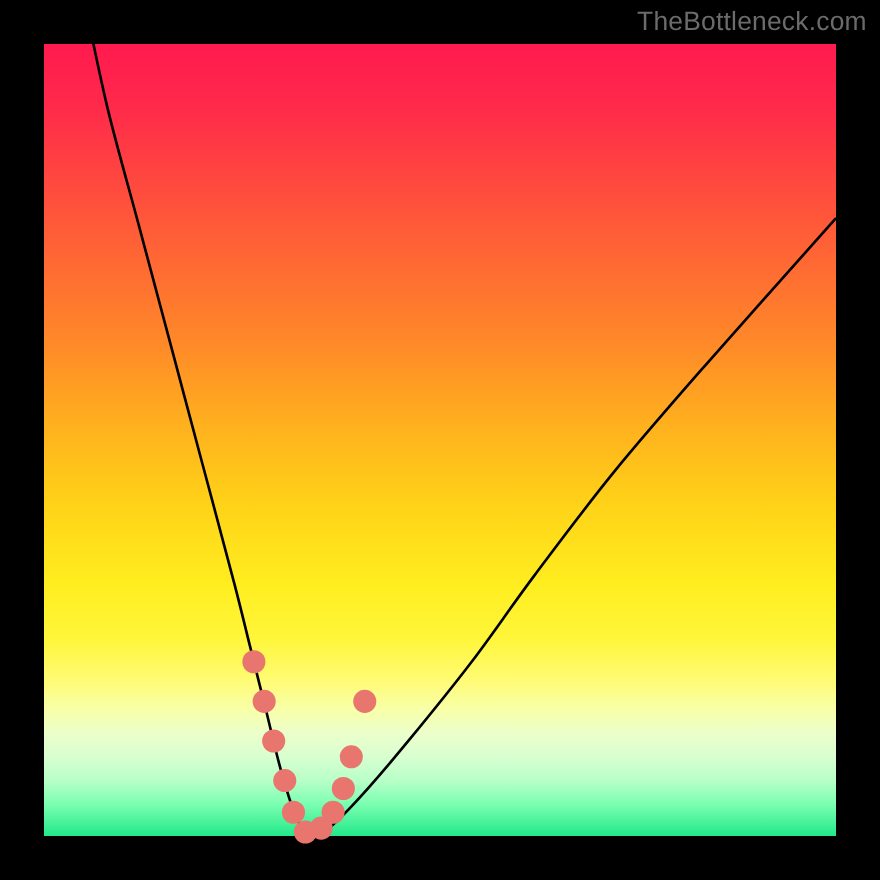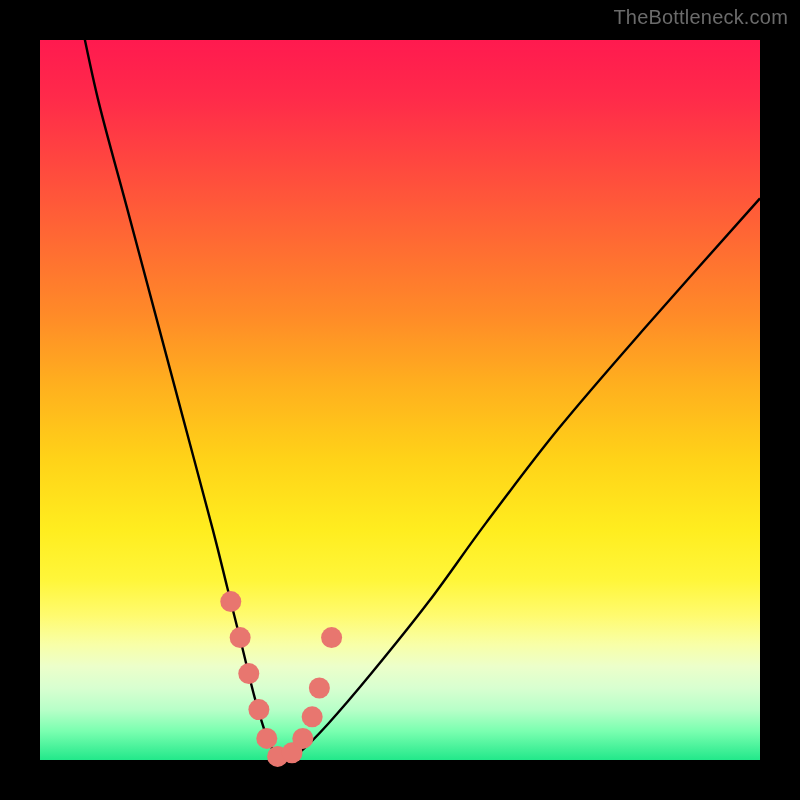--- a/index.html
+++ b/index.html
@@ -40,21 +40,21 @@
       #b8ffc8 93%,
       #7affb0 96%,
       #22e88a 100%
     );
   }
   .watermark {
     position: absolute;
     top: 6px;
     right: 12px;
     color: #6b6b6b;
-    font-size: 20px;
+    font-size: 24px;
     font-weight: 500;
     letter-spacing: 0.2px;
     user-select: none;
   }
   svg.curve {
     position: absolute;
     left: 0; top: 0;
     width: 720px; height: 720px;
     overflow: visible;
   }

